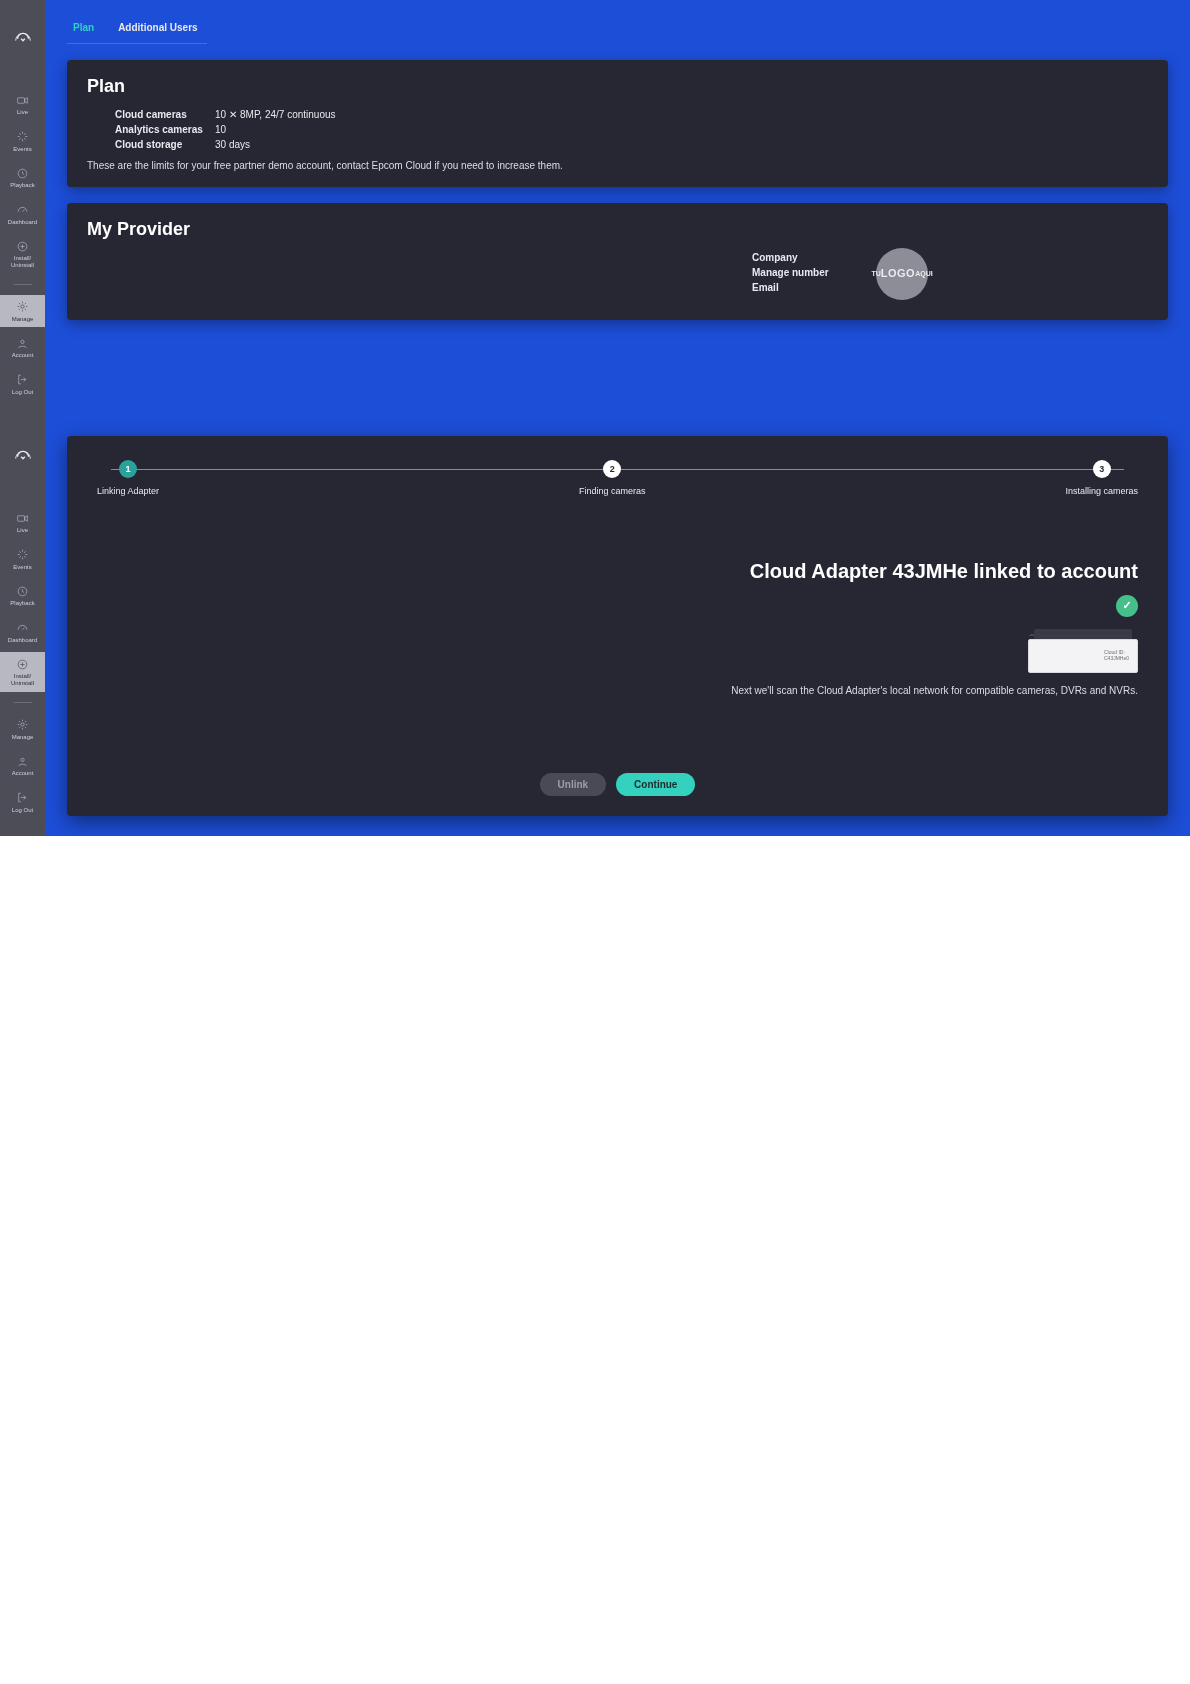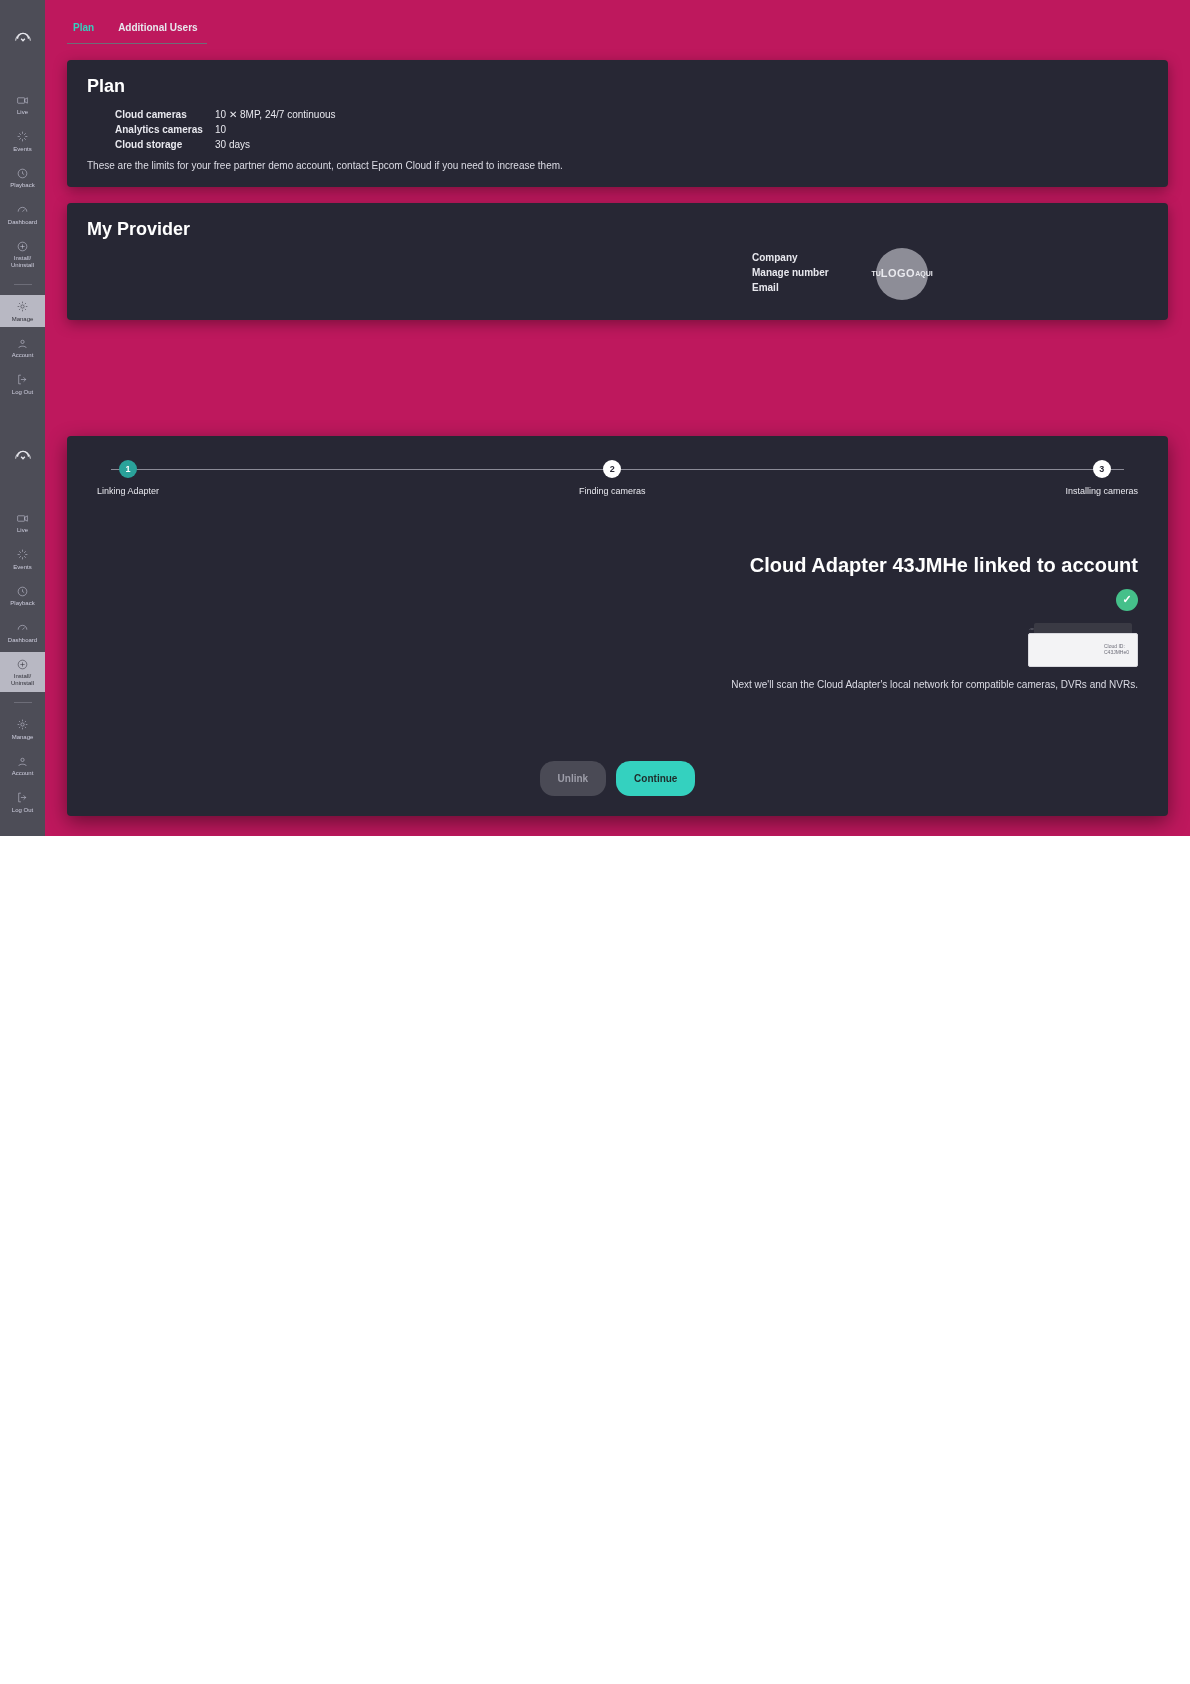--- a/index.html
+++ b/index.html
@@ -6,21 +6,21 @@
   body {
     font-family: -apple-system, BlinkMacSystemFont, "Segoe UI", Arial, sans-serif;
     background: #fff;
     color: #e8e8ee;
     font-size: 10px;
   }
   .page { width: 1190px; }
   .stack { display: flex; flex-direction: column; gap: 0; }
   .screen {
     position: relative;
-    background: #be185d;
+    background: #1d4ed8;
     display: flex;
   }
   .screen1 { height: 418px; }
   .screen2 { height: 418px; }
   .sidebar {
     width: 45px;
     background: #4d4d57;
     display: flex;
     flex-direction: column;
     align-items: center;
@@ -102,21 +102,21 @@
   }
   .device {
     width:110px; height:44px; position:relative; margin-bottom:12px;
   }
   .device .lid { position:absolute; top:0; left:6px; right:6px; height:10px; background:#3a3a44; border-radius:2px 2px 0 0; }
   .device .body { position:absolute; top:10px; left:0; right:0; bottom:0; background:#f3f3f5; border:1px solid #d8d8de; border-radius:2px; display:flex; align-items:center; justify-content:flex-end; padding-right:8px; }
   .device .tag { font-size:5px; color:#6d6d78; line-height:1.1; text-align:left; }
   .device .ant { position:absolute; top:2px; left:0; width:8px; height:8px; }
   .wiz-sub { font-size:10px; color:#dcdce5; text-align:center; }
   .wiz-actions { display:flex; gap:10px; justify-content:center; padding-top:22px; }
-  .btn { border:none; border-radius:14px; padding:12px 18px; font-size:10px; font-weight:700; cursor:pointer; }
+  .btn { border:none; border-radius:14px; padding:6px 18px; font-size:10px; font-weight:700; cursor:pointer; }
   .btn-muted { background:#4a4a55; color:#9e9ea9; }
   .btn-primary { background:#34d1bf; color:#1e2b2a; }
   
   svg { stroke: currentColor; fill: none; }
 </style>
 </head>
 <body>
 
 <div class="page">
   <div class="stack">

